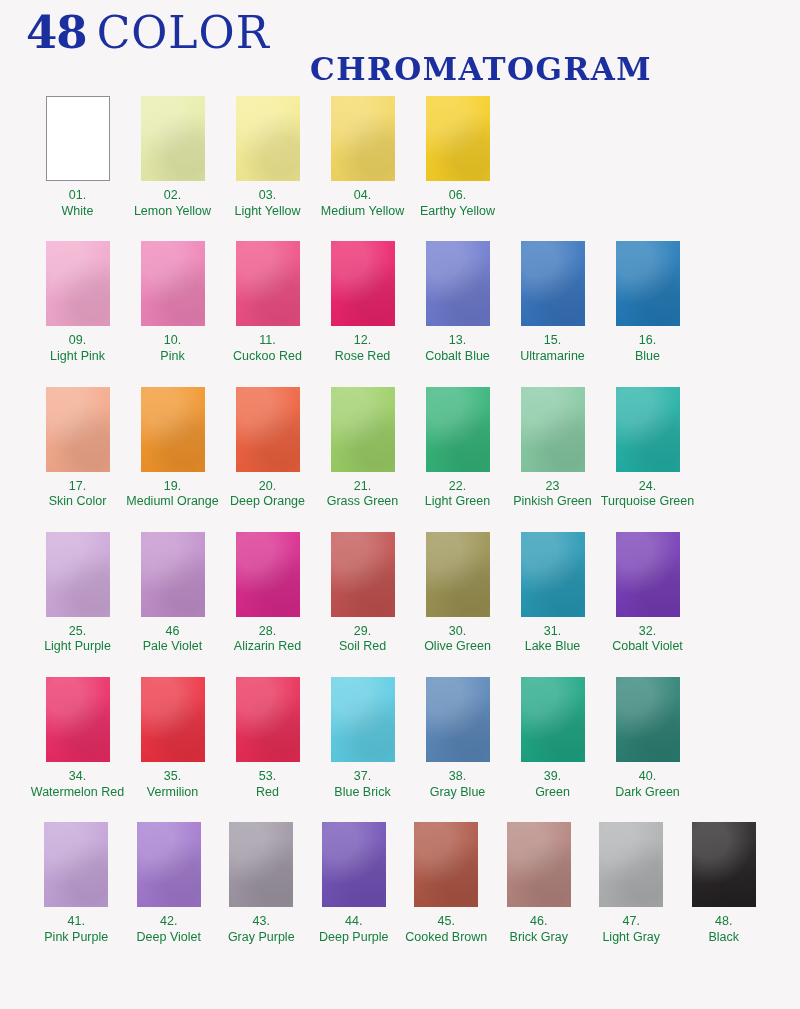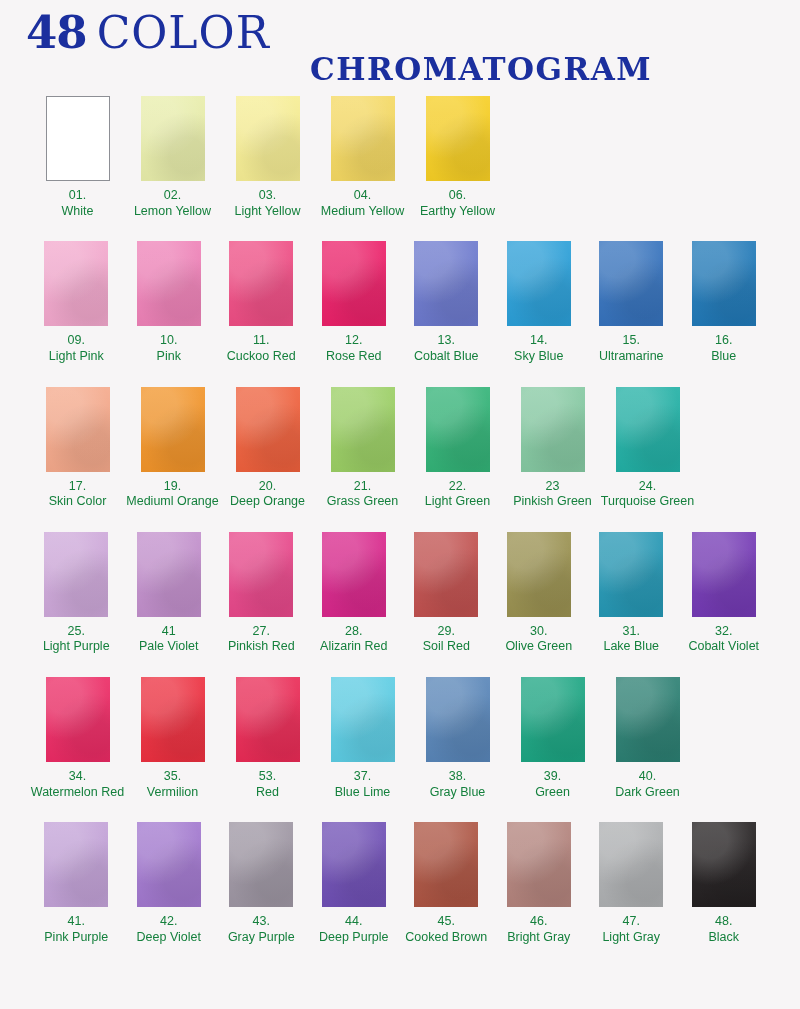--- a/index.html
+++ b/index.html
@@ -193,27 +193,20 @@
         </div>
       </div>
       <div class="cell">
         <div class="swatch painted" style="background: rgb(108, 121, 206);"></div>
         <div class="label">
           <span class="num">13.</span>
           <span class="name">Cobalt Blue</span>
         </div>
       </div>
       <div class="cell">
-        <div class="swatch painted" style="background: rgb(42, 159, 216);"></div>
-        <div class="label">
-          <span class="num">14.</span>
-          <span class="name">Sky Blue</span>
-        </div>
-      </div>
-      <div class="cell">
         <div class="swatch painted" style="background: rgb(53, 114, 189);"></div>
         <div class="label">
           <span class="num">15.</span>
           <span class="name">Ultramarine</span>
         </div>
       </div>
       <div class="cell">
         <div class="swatch painted" style="background: rgb(32, 121, 184);"></div>
         <div class="label">
           <span class="num">16.</span>
@@ -278,29 +271,22 @@
       <div class="cell">
         <div class="swatch painted" style="background: rgb(206, 168, 218);"></div>
         <div class="label">
           <span class="num">25.</span>
           <span class="name">Light Purple</span>
         </div>
       </div>
       <div class="cell">
         <div class="swatch painted" style="background: rgb(194, 143, 204);"></div>
         <div class="label">
-          <span class="num">41</span>
+          <span class="num">46</span>
           <span class="name">Pale Violet</span>
-        </div>
-      </div>
-      <div class="cell">
-        <div class="swatch painted" style="background: rgb(232, 71, 138);"></div>
-        <div class="label">
-          <span class="num">27.</span>
-          <span class="name">Pinkish Red</span>
         </div>
       </div>
       <div class="cell">
         <div class="swatch painted" style="background: rgb(217, 38, 139);"></div>
         <div class="label">
           <span class="num">28.</span>
           <span class="name">Alizarin Red</span>
         </div>
       </div>
       <div class="cell">
@@ -352,21 +338,21 @@
         <div class="swatch painted" style="background: rgb(234, 42, 85);"></div>
         <div class="label">
           <span class="num">53.</span>
           <span class="name">Red</span>
         </div>
       </div>
       <div class="cell">
         <div class="swatch painted" style="background: rgb(92, 205, 228);"></div>
         <div class="label">
           <span class="num">37.</span>
-          <span class="name">Blue Lime</span>
+          <span class="name">Blue Brick</span>
         </div>
       </div>
       <div class="cell">
         <div class="swatch painted" style="background: rgb(88, 133, 184);"></div>
         <div class="label">
           <span class="num">38.</span>
           <span class="name">Gray Blue</span>
         </div>
       </div>
       <div class="cell">
@@ -418,21 +404,21 @@
         <div class="swatch painted" style="background: rgb(173, 84, 66);"></div>
         <div class="label">
           <span class="num">45.</span>
           <span class="name">Cooked Brown</span>
         </div>
       </div>
       <div class="cell">
         <div class="swatch painted" style="background: rgb(179, 131, 124);"></div>
         <div class="label">
           <span class="num">46.</span>
-          <span class="name">Bright Gray</span>
+          <span class="name">Brick Gray</span>
         </div>
       </div>
       <div class="cell">
         <div class="swatch painted" style="background: rgb(174, 176, 178);"></div>
         <div class="label">
           <span class="num">47.</span>
           <span class="name">Light Gray</span>
         </div>
       </div>
       <div class="cell">

